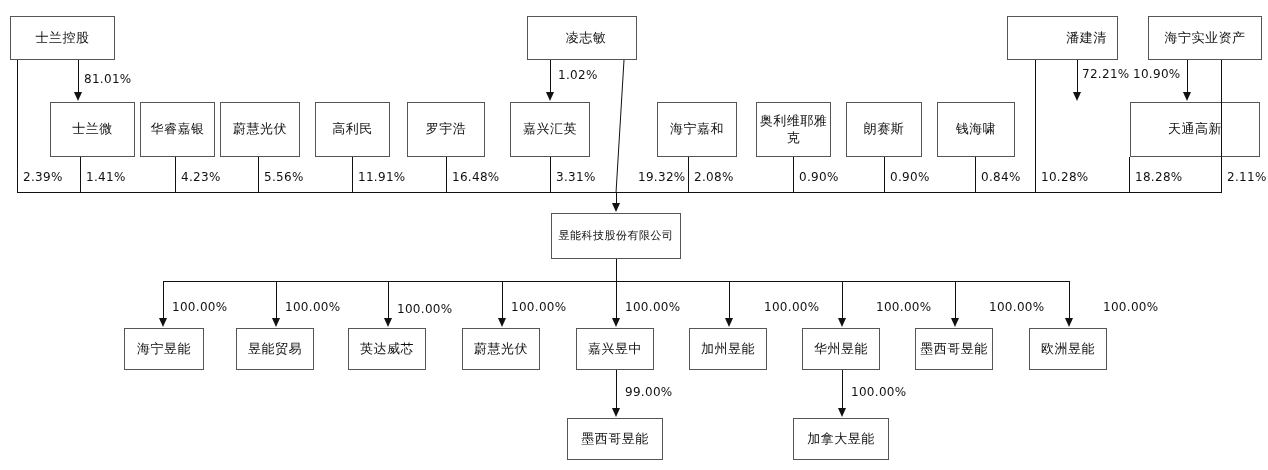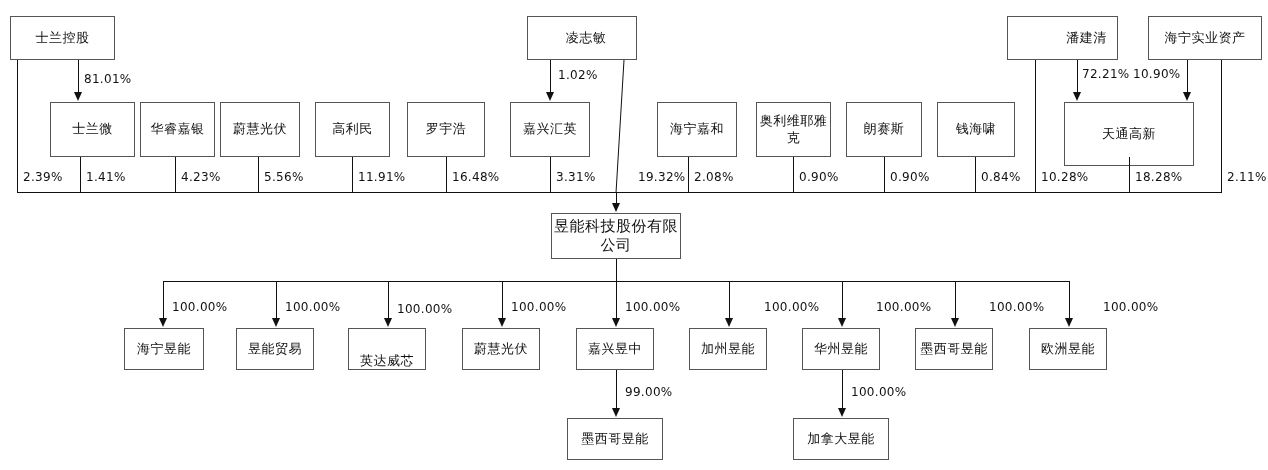--- a/index.html
+++ b/index.html
@@ -32,21 +32,21 @@
     color: #111111;
     letter-spacing: 0.5px;
   }
   .node .node-label {
     display: block;
     width: 100%;
     padding: 0 2px;
   }
   .n-top   { font-size: 13px; }
   .n-mid   { font-size: 13px; }
-  .n-main  { font-size: 15px; }
+  .n-main  { font-size: 11px; }
   .n-sub   { font-size: 13px; }
   .n-leaf  { font-size: 13px; }
 
   .edge {
     position: absolute;
     background: #111111;
   }
   .edge-v { width: 1px; }
   .edge-h { height: 1px; }
 
@@ -125,37 +125,37 @@
   </div>
 
   <div class="node n-mid" style="left:846px; top:102px; width:76px; height:55px;">
     <span class="node-label">朗赛斯</span>
   </div>
 
   <div class="node n-mid" style="left:937px; top:102px; width:78px; height:55px;">
     <span class="node-label">钱海啸</span>
   </div>
 
-  <div class="node n-mid" style="left:1064px; top:102px; width:130px; height:64px;align-items:center;">
+  <div class="node n-mid" style="left:1130px; top:102px; width:130px; height:55px;align-items:center;">
     <span class="node-label">天通高新</span>
   </div>
 
   <div class="node n-main" style="left:551px; top:213px; width:130px; height:46px;">
     <span class="node-label">昱能科技股份有限公司</span>
   </div>
 
   <div class="node n-sub" style="left:124px; top:328px; width:80px; height:42px;">
     <span class="node-label">海宁昱能</span>
   </div>
 
   <div class="node n-sub" style="left:236px; top:328px; width:78px; height:42px;">
     <span class="node-label">昱能贸易</span>
   </div>
 
-  <div class="node n-sub" style="left:348px; top:328px; width:78px; height:42px;align-items:flex-end;">
+  <div class="node n-sub" style="left:348px; top:328px; width:78px; height:42px;">
     <span class="node-label">英达威芯</span>
   </div>
 
   <div class="node n-sub" style="left:462px; top:328px; width:78px; height:42px;">
     <span class="node-label">蔚慧光伏</span>
   </div>
 
   <div class="node n-sub" style="left:576px; top:328px; width:78px; height:42px;">
     <span class="node-label">嘉兴昱中</span>
   </div>

